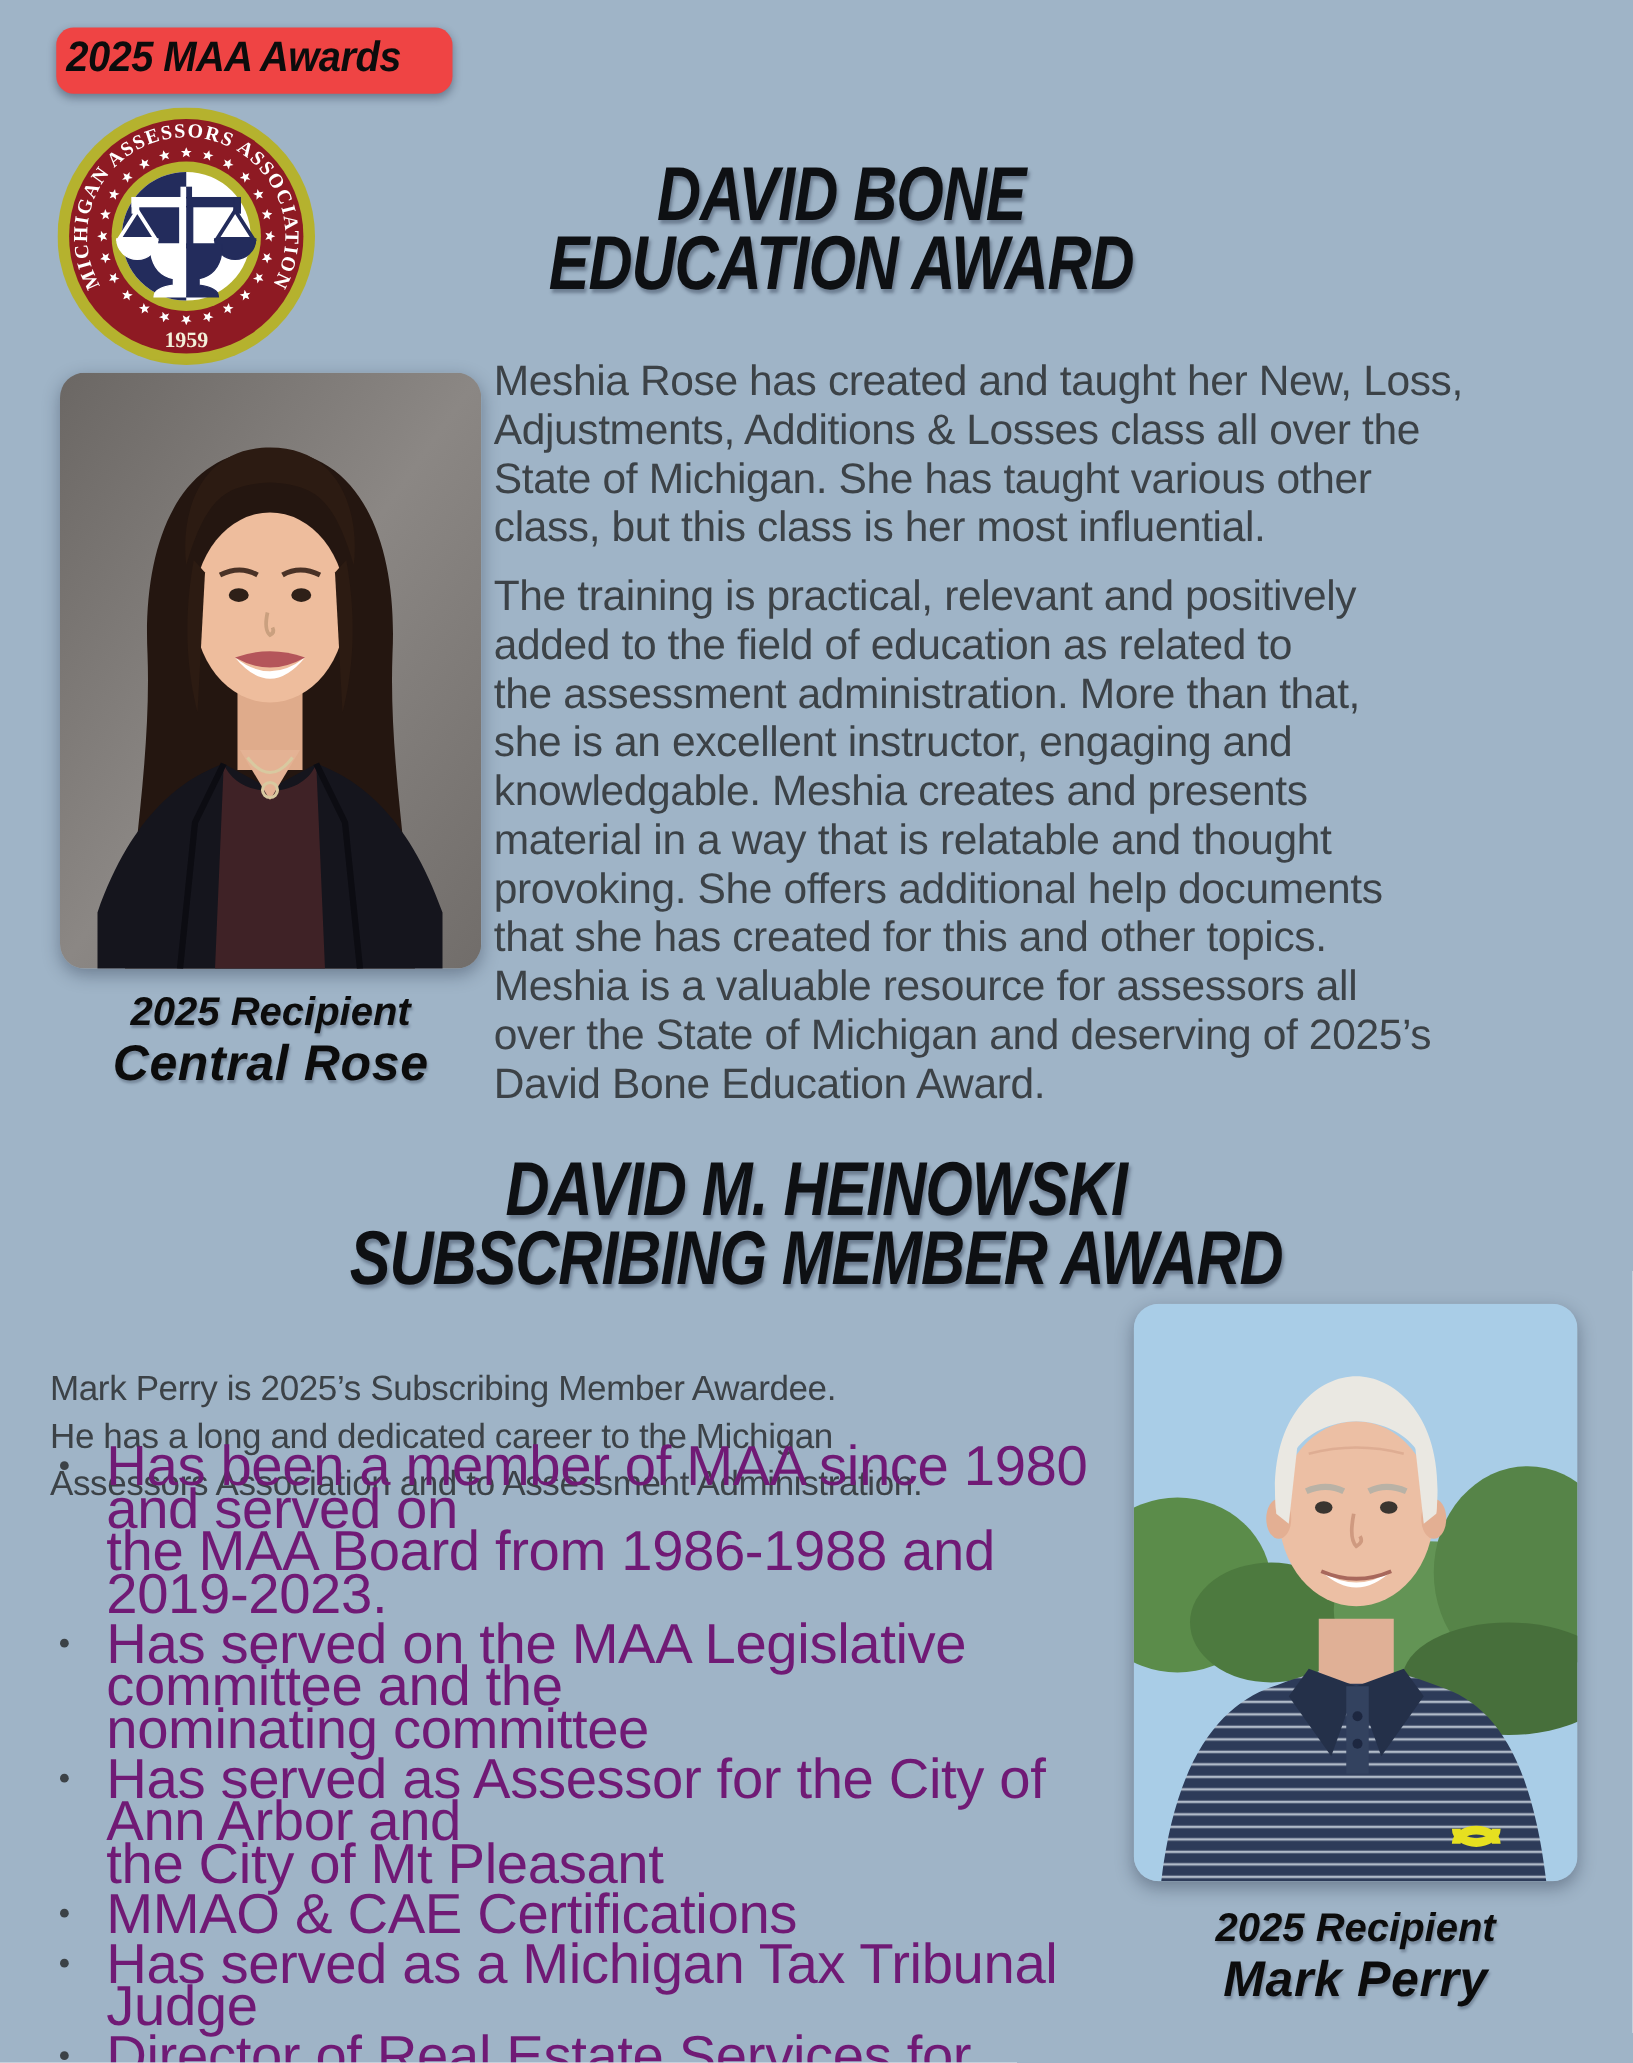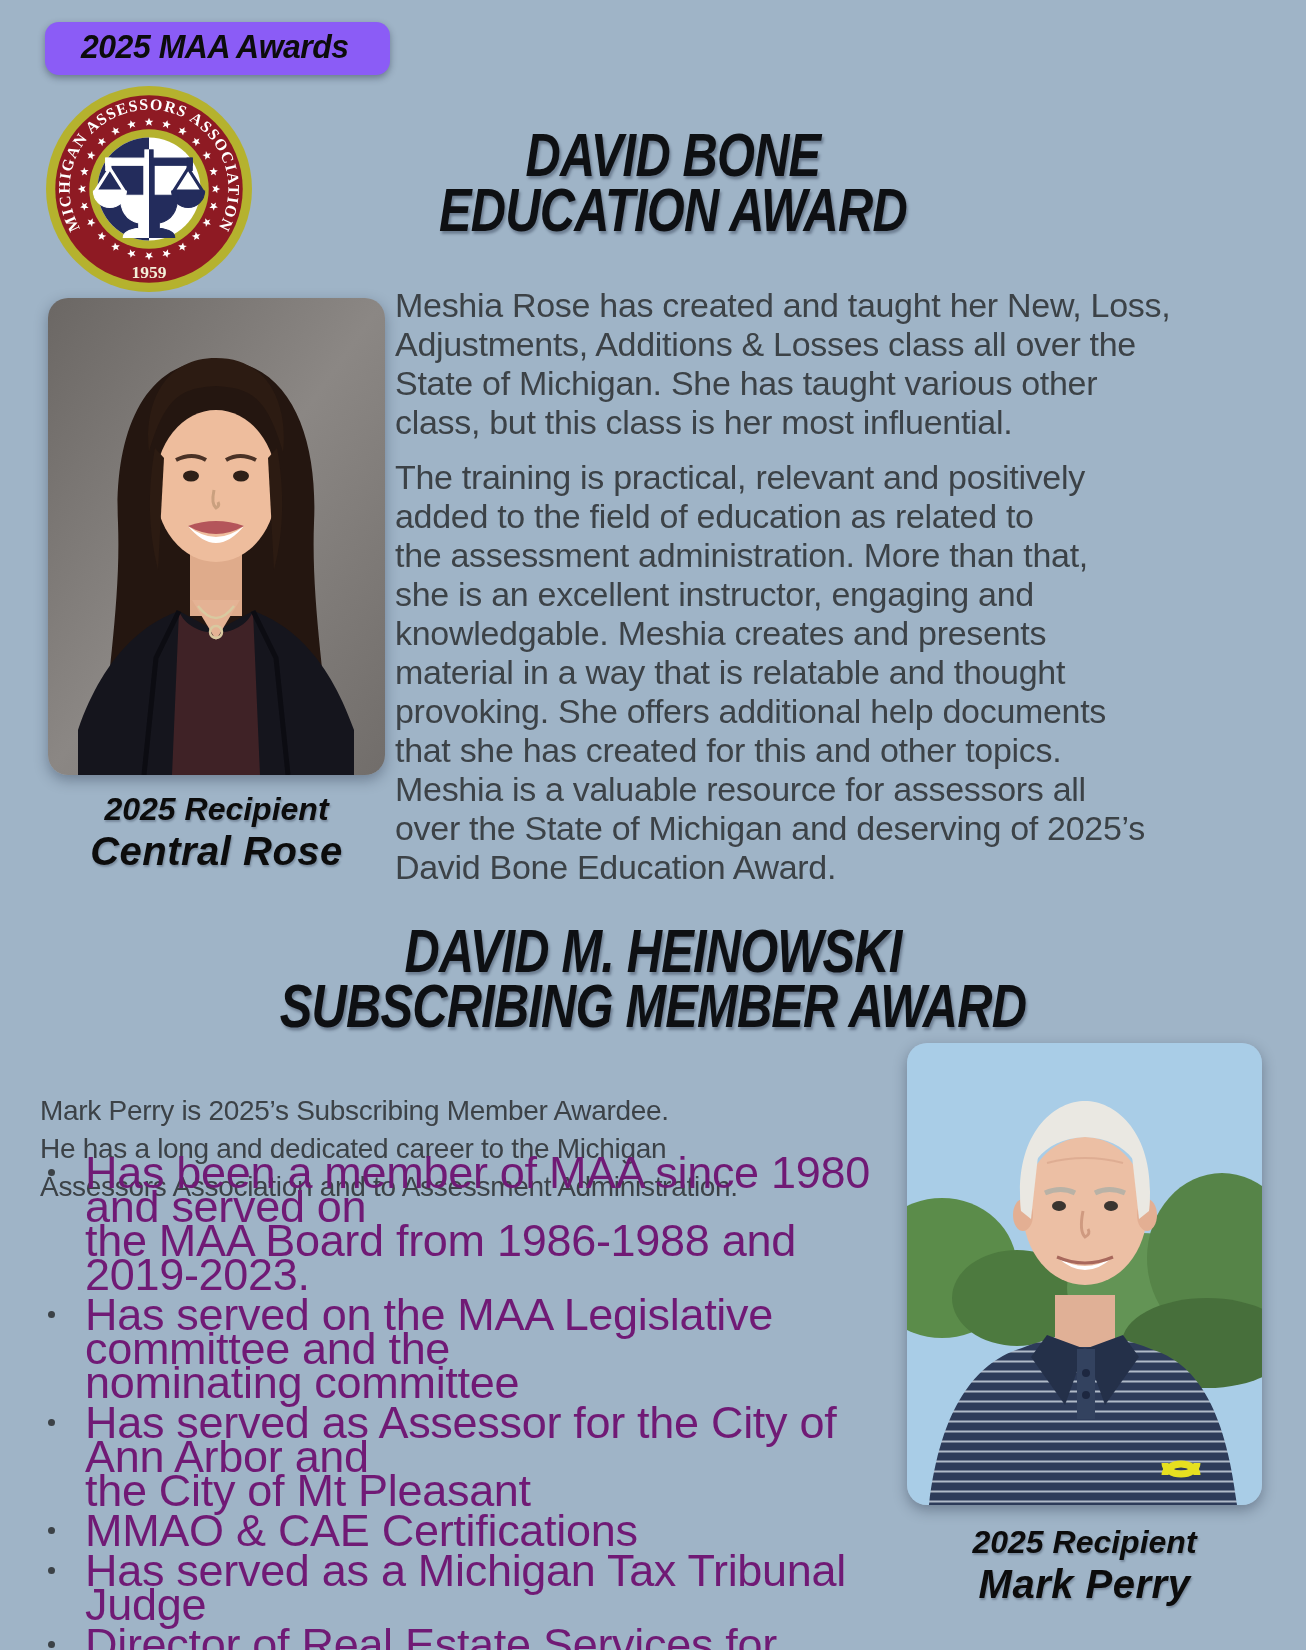--- a/index.html
+++ b/index.html
@@ -5,22 +5,22 @@
   html,body { margin:0; padding:0; }
   .page {
     position:relative; width:1306px; height:1650px;
     background:#9fb4c7; overflow:hidden;
     font-family:"Liberation Sans", sans-serif;
   }
 
   
   .badge {
     position:absolute; left:45px; top:22px;
-    background:#8b5cf6; border-radius:14px;
-    padding:5px 24px 9px 36px;
+    background:#ef4444; border-radius:14px;
+    padding:5px 24px 9px 8px;
     box-shadow:0 3px 7px rgba(25,35,55,.4);
   }
   .badge-label {
     font-size:34px; font-weight:bold; font-style:italic;
     color:#0c0c0c; letter-spacing:-0.5px; white-space:nowrap;
     display:inline-block; transform:scaleX(.94); transform-origin:0 50%;
   }
 
   
   .logo { position:absolute; left:46px; top:86px; width:206px; height:206px; }

